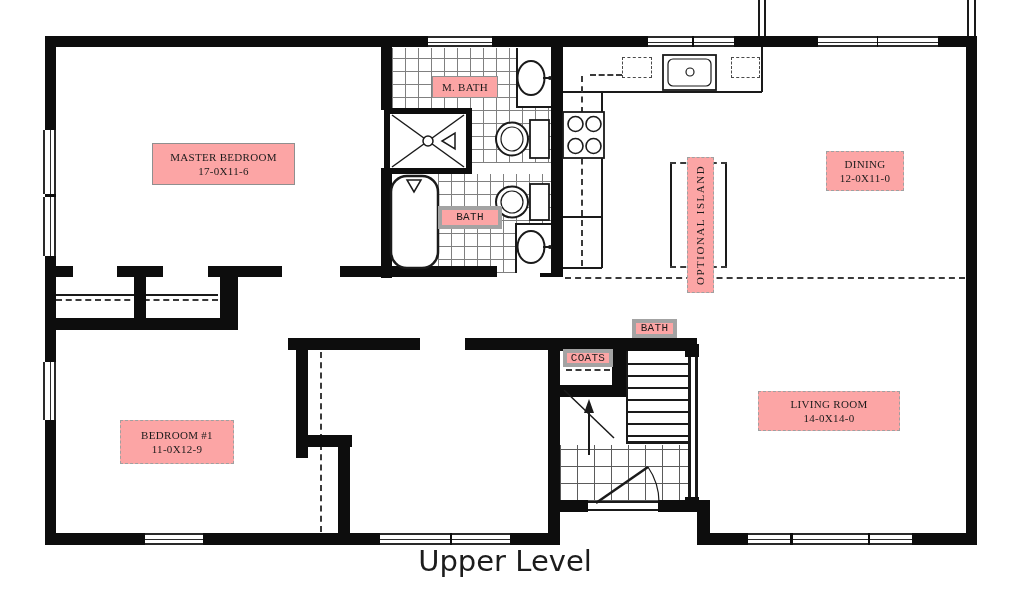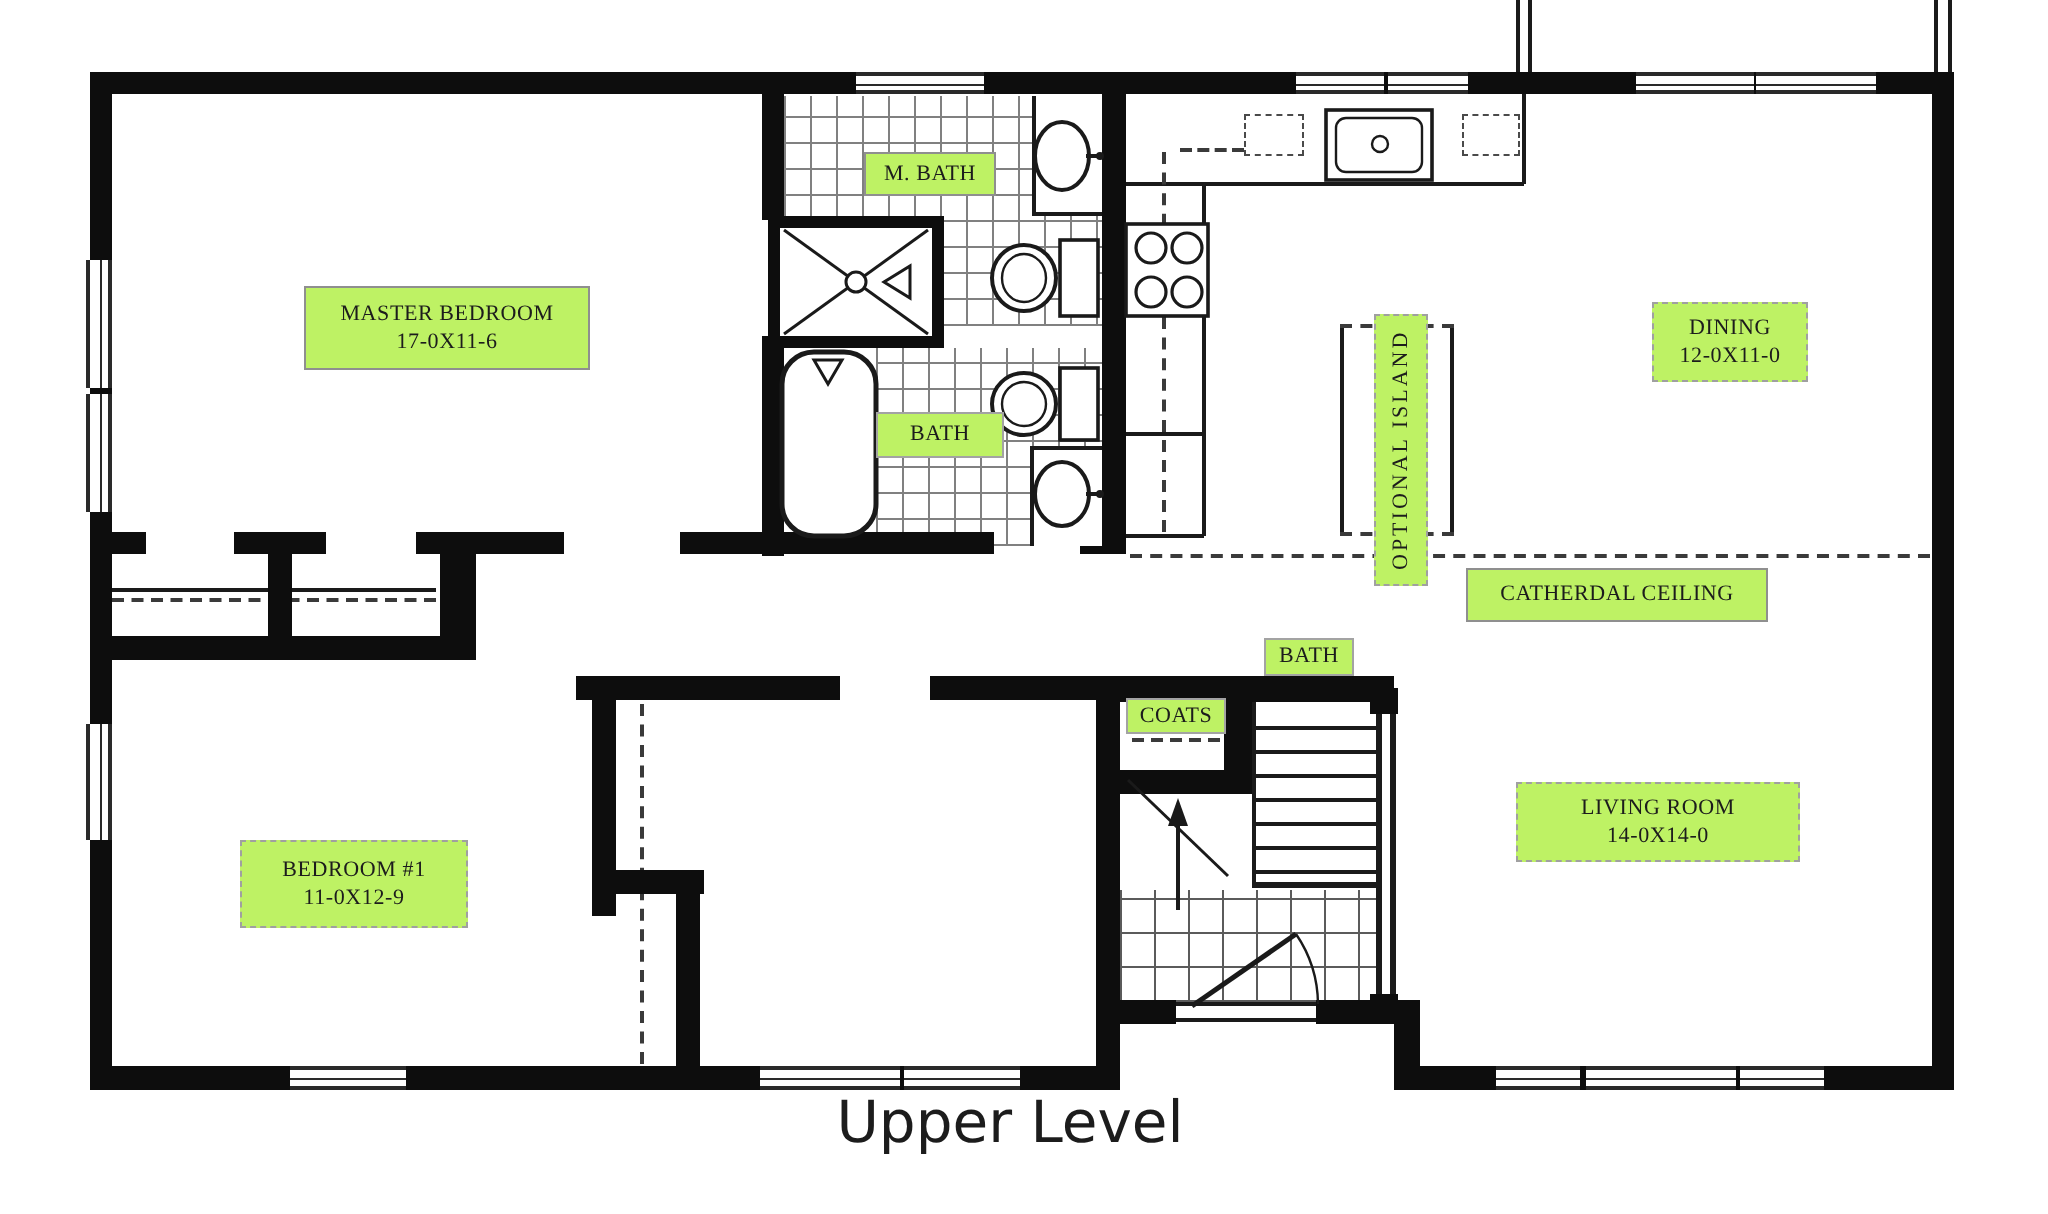--- a/index.html
+++ b/index.html
@@ -22,26 +22,26 @@
   
   .tile13{position:absolute;z-index:1;background-color:#fff;opacity:.85;
     background-image:repeating-linear-gradient(0deg,#6a6a6a 0 1px,transparent 1px 13px),
                      repeating-linear-gradient(90deg,#6a6a6a 0 1px,transparent 1px 13px);}
   .tile17{position:absolute;z-index:1;background-color:#fff;opacity:.9;
     background-image:repeating-linear-gradient(0deg,#4a4a4a 0 1px,transparent 1px 17px),
                      repeating-linear-gradient(90deg,#4a4a4a 0 1px,transparent 1px 17px);}
   .counter{position:absolute;background:#fff;z-index:4;box-sizing:border-box;}
   .shower{position:absolute;background:#fff;border:6px solid #0d0d0d;box-sizing:border-box;z-index:4;}
   
-  .lbl{position:absolute;z-index:6;background:#bef264;color:#1c1c1c;font-size:11px;
+  .lbl{position:absolute;z-index:6;background:#fca5a5;color:#1c1c1c;font-size:11px;
        letter-spacing:.3px;text-align:center;display:flex;flex-direction:column;
        justify-content:center;line-height:1.3;box-sizing:border-box;}
   .bs{border:1px solid #8f8f8f;}
   .bd{border:1px dashed #a0a0a0;}
-  .bl{border:1px solid #a3a3a3;}
+  .bl{border:4px solid #a3a3a3;font-family:Liberation Mono, monospace;}
   .vert{writing-mode:vertical-rl;transform:rotate(180deg);letter-spacing:1.5px;
         align-items:center;flex-direction:row;justify-content:center;}
   #title{position:absolute;left:345px;top:544px;width:320px;text-align:center;
          font-family:"DejaVu Sans",sans-serif;font-size:29px;color:#1c1c1c;z-index:6;}
   svg.fix{position:absolute;left:0;top:0;z-index:5;pointer-events:none;}
 </style>
 </head>
 <body>
 
 <div id="canvas">
@@ -236,21 +236,18 @@
   </div>
   <div class="lbl bl" style="left:438px;top:206px;width:64px;height:23px;">
     <span>BATH</span>
   </div>
   <div class="lbl bl" style="left:563px;top:349px;width:50px;height:18px;">
     <span>COATS</span>
   </div>
   <div class="lbl bl" style="left:632px;top:319px;width:45px;height:19px;">
     <span>BATH</span>
   </div>
-  <div class="lbl bs" style="left:733px;top:284px;width:151px;height:27px;">
-    <span>CATHERDAL CEILING</span>
-  </div>
   <div class="lbl bd vert" style="left:687px;top:157px;width:27px;height:136px;">
     <span>OPTIONAL ISLAND</span>
   </div>
 
   <div id="title">Upper Level</div>
 </div>
 
 </body></html>

